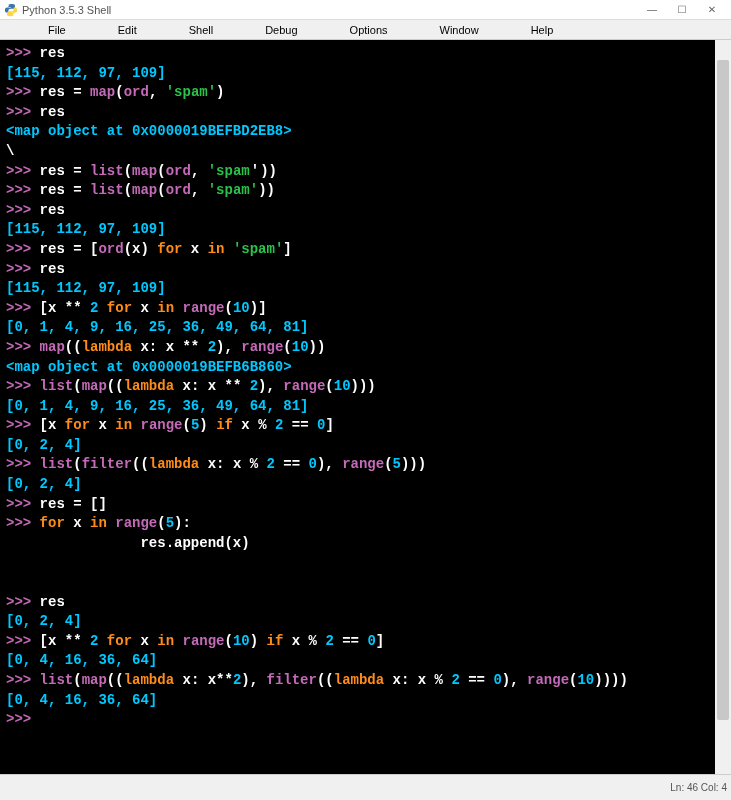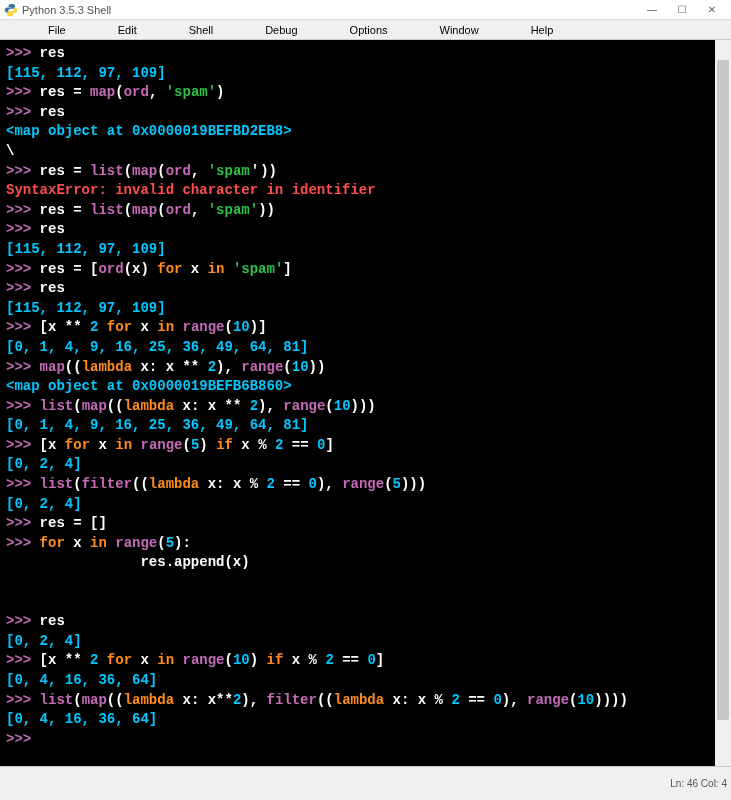--- a/index.html
+++ b/index.html
@@ -76,21 +76,21 @@
 .scroll-thumb {
   position: absolute;
   left: 2px;
   right: 2px;
   top: 20px;
   height: 660px;
   background: #c8c8c8;
   border-radius: 2px;
 }
 .statusbar {
-  height: 34px;
+  height: 26px;
   background: #f0f0f0;
   border-top: 1px solid #ccc;
   font-size: 10px;
   display: flex;
   align-items: center;
   justify-content: flex-end;
   padding: 0 4px;
   color: #555;
 }
 .line { white-space: pre; }
@@ -129,21 +129,20 @@
 </div>
 
 <div class="shell-area" id="shell">
   <div class="line"><span class="prompt">&gt;&gt;&gt; </span><span class="txt">res</span></div>
     <div class="line"><span class="out">[115, 112, 97, 109]</span></div>
     <div class="line"><span class="prompt">&gt;&gt;&gt; </span><span class="txt">res = </span><span class="fn">map</span><span class="txt">(</span><span class="fn">ord</span><span class="txt">, </span><span class="str">'spam'</span><span class="txt">)</span></div>
     <div class="line"><span class="prompt">&gt;&gt;&gt; </span><span class="txt">res</span></div>
     <div class="line"><span class="out">&lt;map object at 0x0000019BEFBD2EB8&gt;</span></div>
     <div class="line"><span class="txt">\</span></div>
     <div class="line"><span class="prompt">&gt;&gt;&gt; </span><span class="txt">res = </span><span class="fn">list</span><span class="txt">(</span><span class="fn">map</span><span class="txt">(</span><span class="fn">ord</span><span class="txt">, </span><span class="str">'spam</span><span class="cursor-mark">'</span><span class="txt">))</span></div>
-    <div class="line"><span class="err">SyntaxError: invalid character in identifier</span></div>
     <div class="line"><span class="prompt">&gt;&gt;&gt; </span><span class="txt">res = </span><span class="fn">list</span><span class="txt">(</span><span class="fn">map</span><span class="txt">(</span><span class="fn">ord</span><span class="txt">, </span><span class="str">'spam'</span><span class="txt">))</span></div>
     <div class="line"><span class="prompt">&gt;&gt;&gt; </span><span class="txt">res</span></div>
     <div class="line"><span class="out">[115, 112, 97, 109]</span></div>
     <div class="line"><span class="prompt">&gt;&gt;&gt; </span><span class="txt">res = [</span><span class="fn">ord</span><span class="txt">(x) </span><span class="kw">for</span><span class="txt"> x </span><span class="kw">in</span><span class="txt"> </span><span class="str">'spam'</span><span class="txt">]</span></div>
     <div class="line"><span class="prompt">&gt;&gt;&gt; </span><span class="txt">res</span></div>
     <div class="line"><span class="out">[115, 112, 97, 109]</span></div>
     <div class="line"><span class="prompt">&gt;&gt;&gt; </span><span class="txt">[x ** </span><span class="num">2</span><span class="txt"> </span><span class="kw">for</span><span class="txt"> x </span><span class="kw">in</span><span class="txt"> </span><span class="fn">range</span><span class="txt">(</span><span class="num">10</span><span class="txt">)]</span></div>
     <div class="line"><span class="out">[0, 1, 4, 9, 16, 25, 36, 49, 64, 81]</span></div>
     <div class="line"><span class="prompt">&gt;&gt;&gt; </span><span class="fn">map</span><span class="txt">((</span><span class="kw">lambda</span><span class="txt"> x: x ** </span><span class="num">2</span><span class="txt">), </span><span class="fn">range</span><span class="txt">(</span><span class="num">10</span><span class="txt">))</span></div>
     <div class="line"><span class="out">&lt;map object at 0x0000019BEFB6B860&gt;</span></div>

